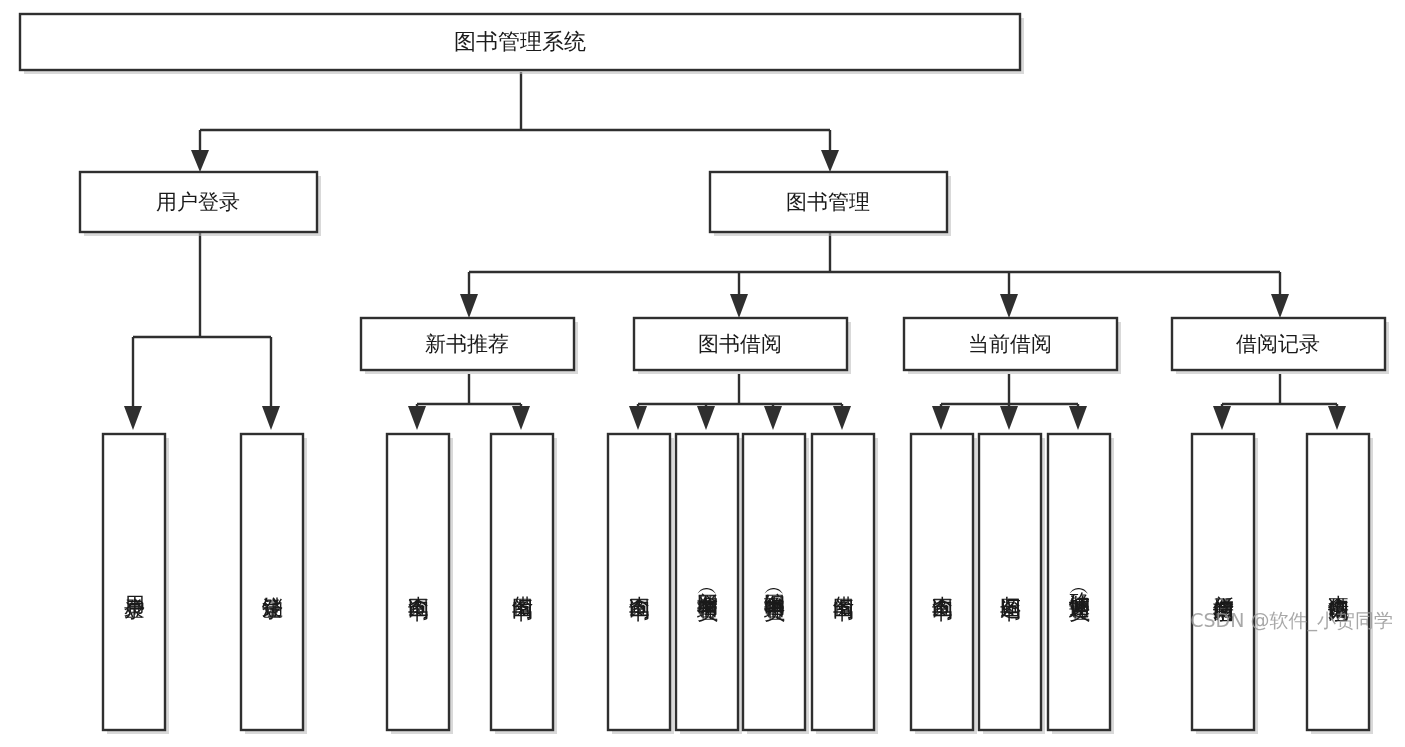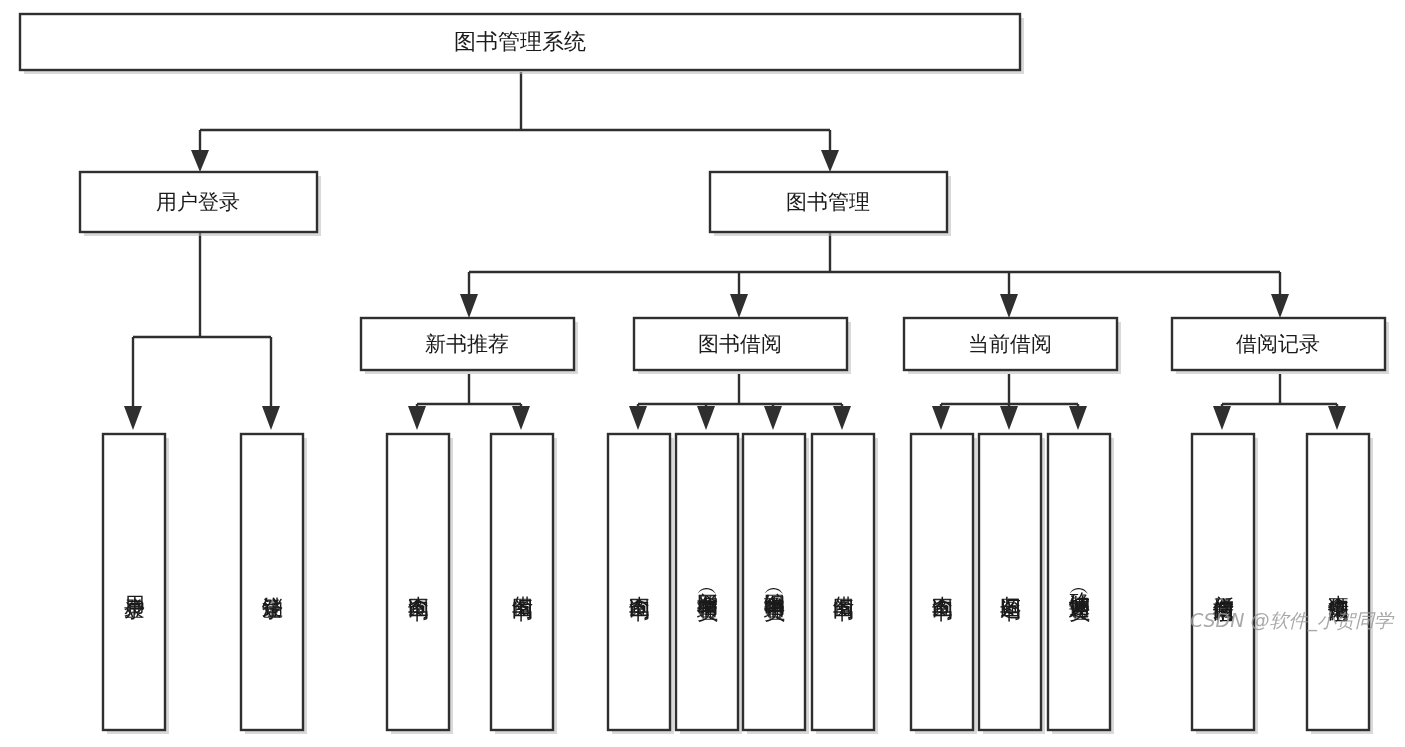--- a/index.html
+++ b/index.html
@@ -74,21 +74,20 @@
   }
   .watermark {
     position: absolute;
     right: 12px;
     bottom: 6px;
     font-family: "DejaVu Sans", "Liberation Sans", sans-serif;
     font-size: 19px;
     color: #9a9a9a;
     opacity: 0.85;
     white-space: nowrap;
-    font-style: italic;
   }
 </style>
 </head>
 <body>
 
 <div id="diagram-root">
 
   <svg id="flow-svg" viewBox="0 0 1405 747">
 
     <g>

